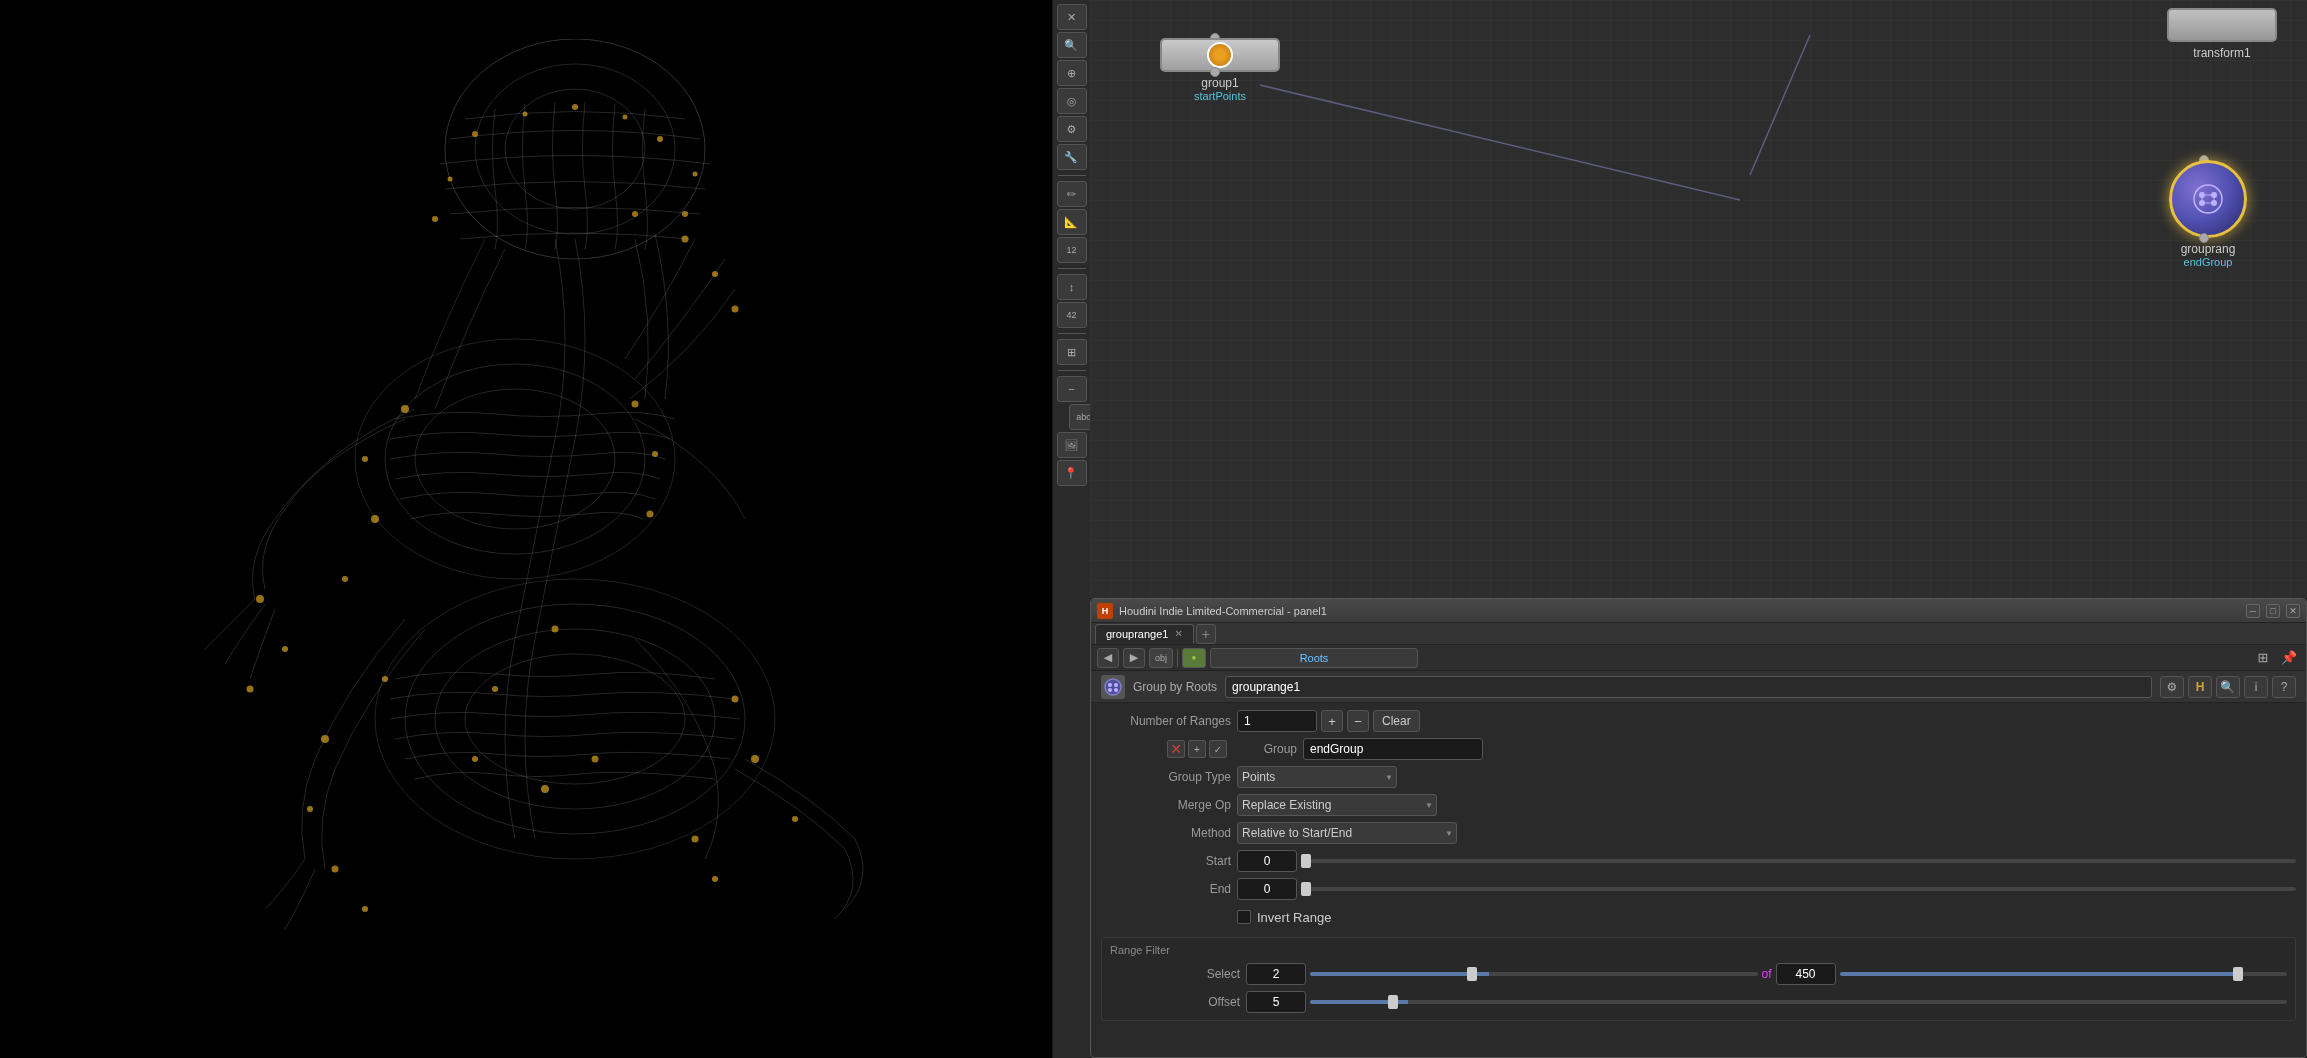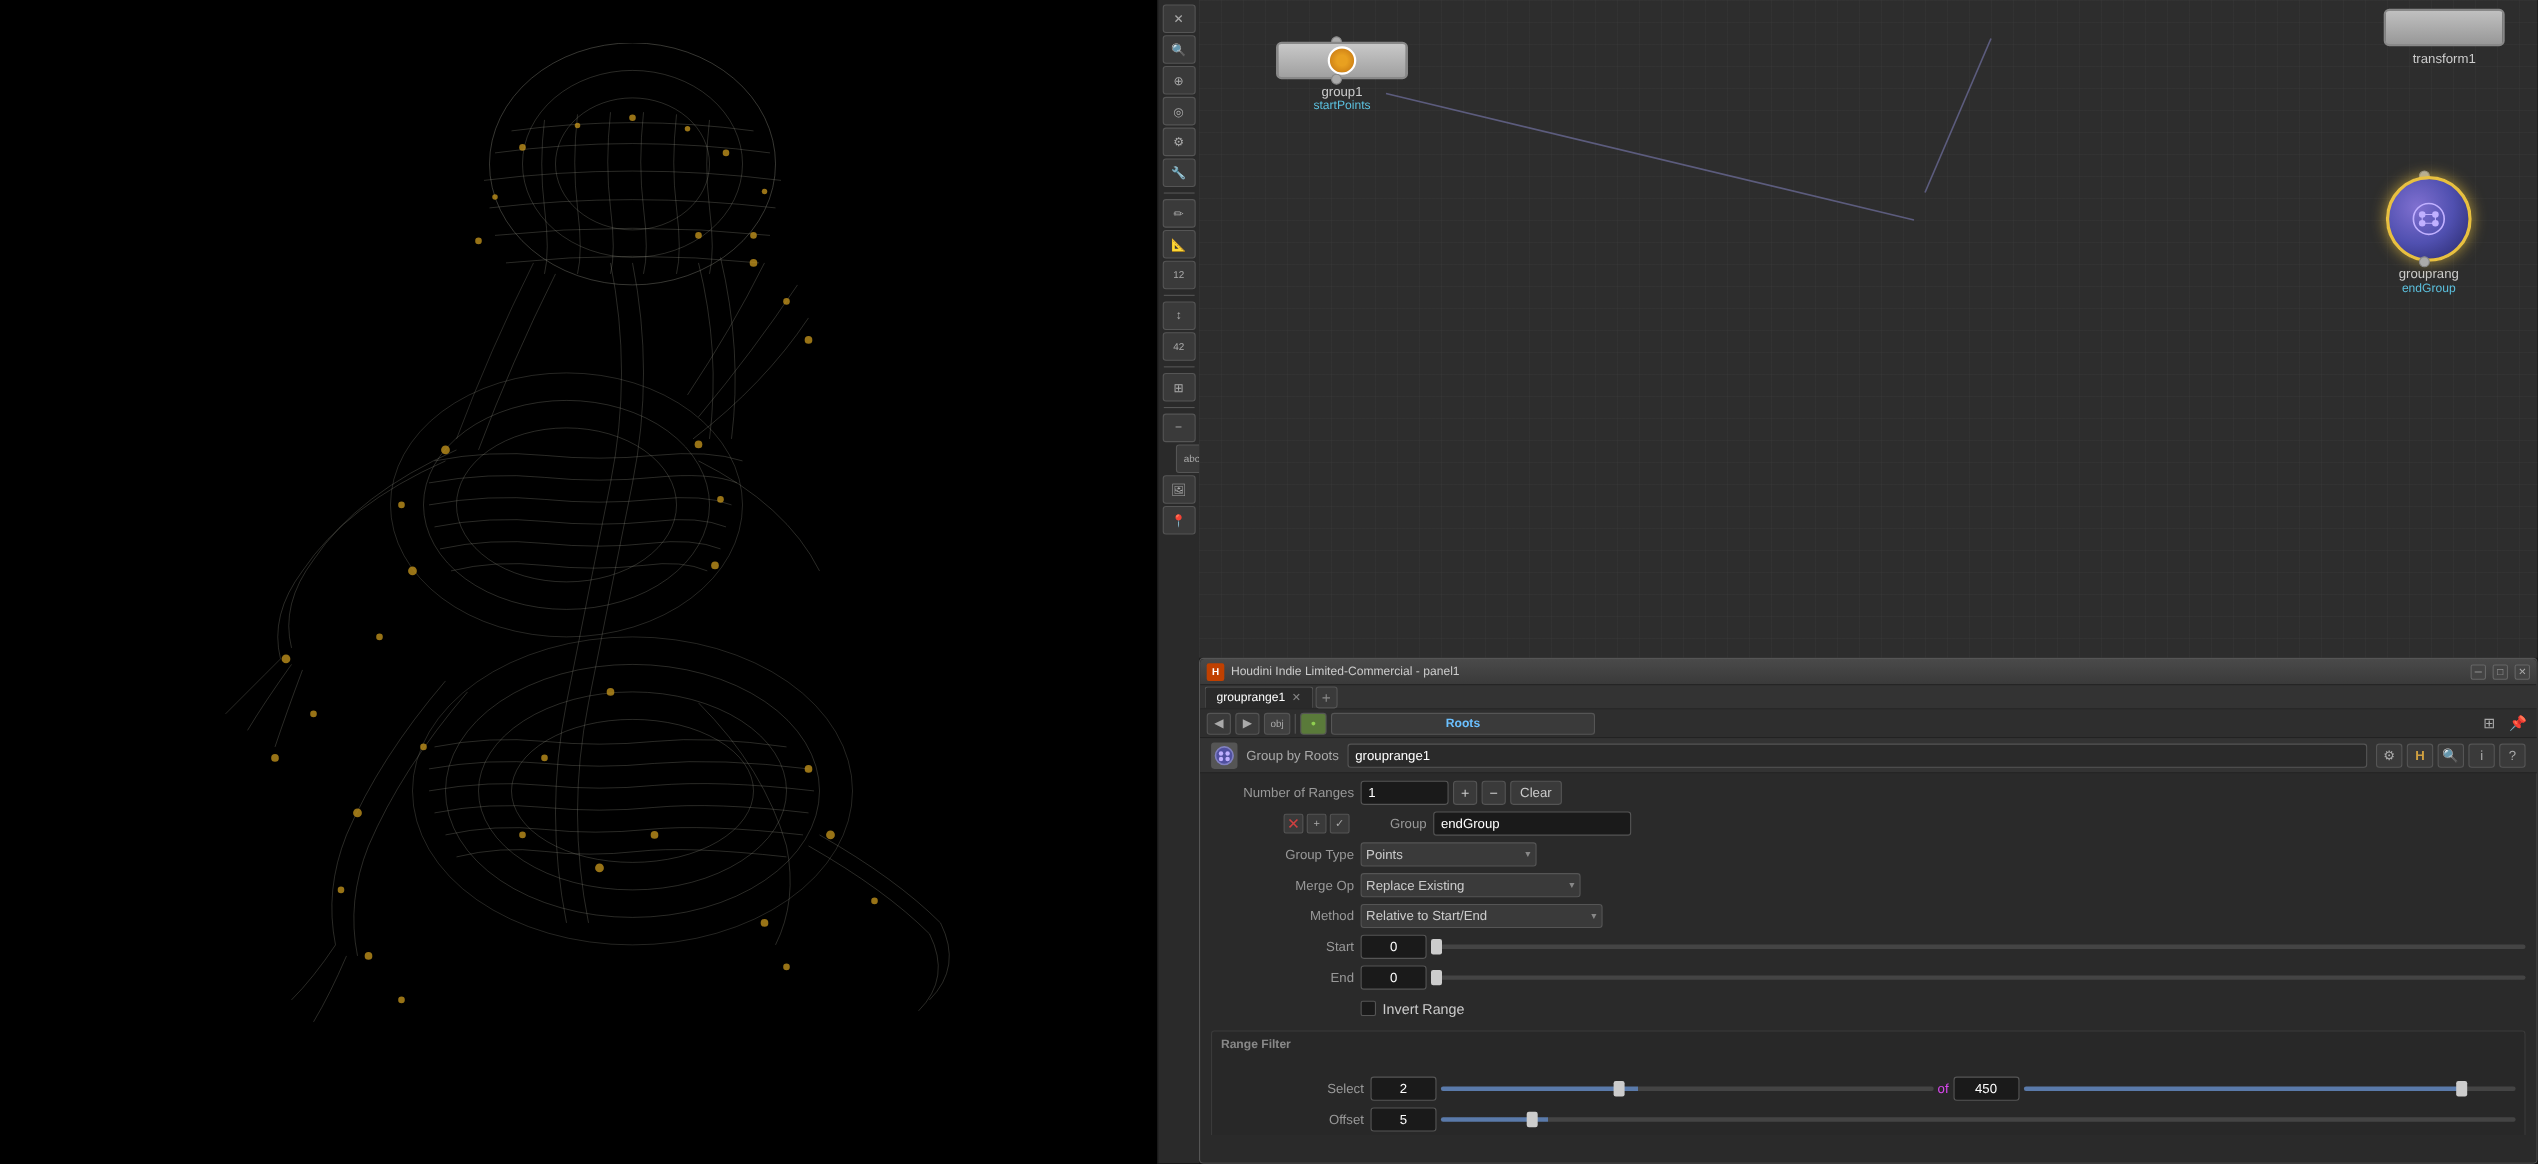--- a/index.html
+++ b/index.html
@@ -496,22 +496,22 @@
       background: #282828;
       border: 1px solid #3a3a3a;
       border-radius: 3px;
       padding: 6px 8px;
       margin-top: 4px;
     }
 
     .range-filter-header {
       color: #888;
       font-size: 11px;
-      margin-bottom: 22px;
-      font-weight: bold;
+      margin-bottom: 6px;
+      font-weight: normal;
     }
 
     .checkbox-row {
       display: flex;
       align-items: center;
       gap: 6px;
     }
 
     .checkbox {
       width: 14px;
@@ -818,21 +818,21 @@
     <div id="panel-nav">
       <div class="nav-btn">◀</div>
       <div class="nav-btn">▶</div>
       <div class="nav-path-icon">
         <span style="font-size:9px;">obj</span>
       </div>
       <div style="width:1px; height:18px; background:#555;"></div>
       <div class="nav-path-icon" style="background:#5a7a3a;">
         <span style="font-size:8px; color:#90d050;">●</span>
       </div>
-      <div class="nav-btn" style="width:240px; text-align:right; padding:0 6px; color:#6bc0ff;font-weight:bold;">Roots</div>
+      <div class="nav-btn" style="width:208px; text-align:right; padding:0 6px; color:#6bc0ff;">Roots</div>
       <div class="nav-spacer"></div>
       <div class="nav-icon-btn">⊞</div>
       <div class="nav-icon-btn">📌</div>
     </div>
 
     <div id="node-header">
       <div class="node-header-icon">
         <svg width="20" height="20" viewBox="0 0 20 20">
           <circle cx="10" cy="10" r="8" fill="#5050a0" stroke="#8080c0" stroke-width="1.5"></circle>
           <circle cx="7" cy="8" r="2" fill="#c0b0ff"></circle>

